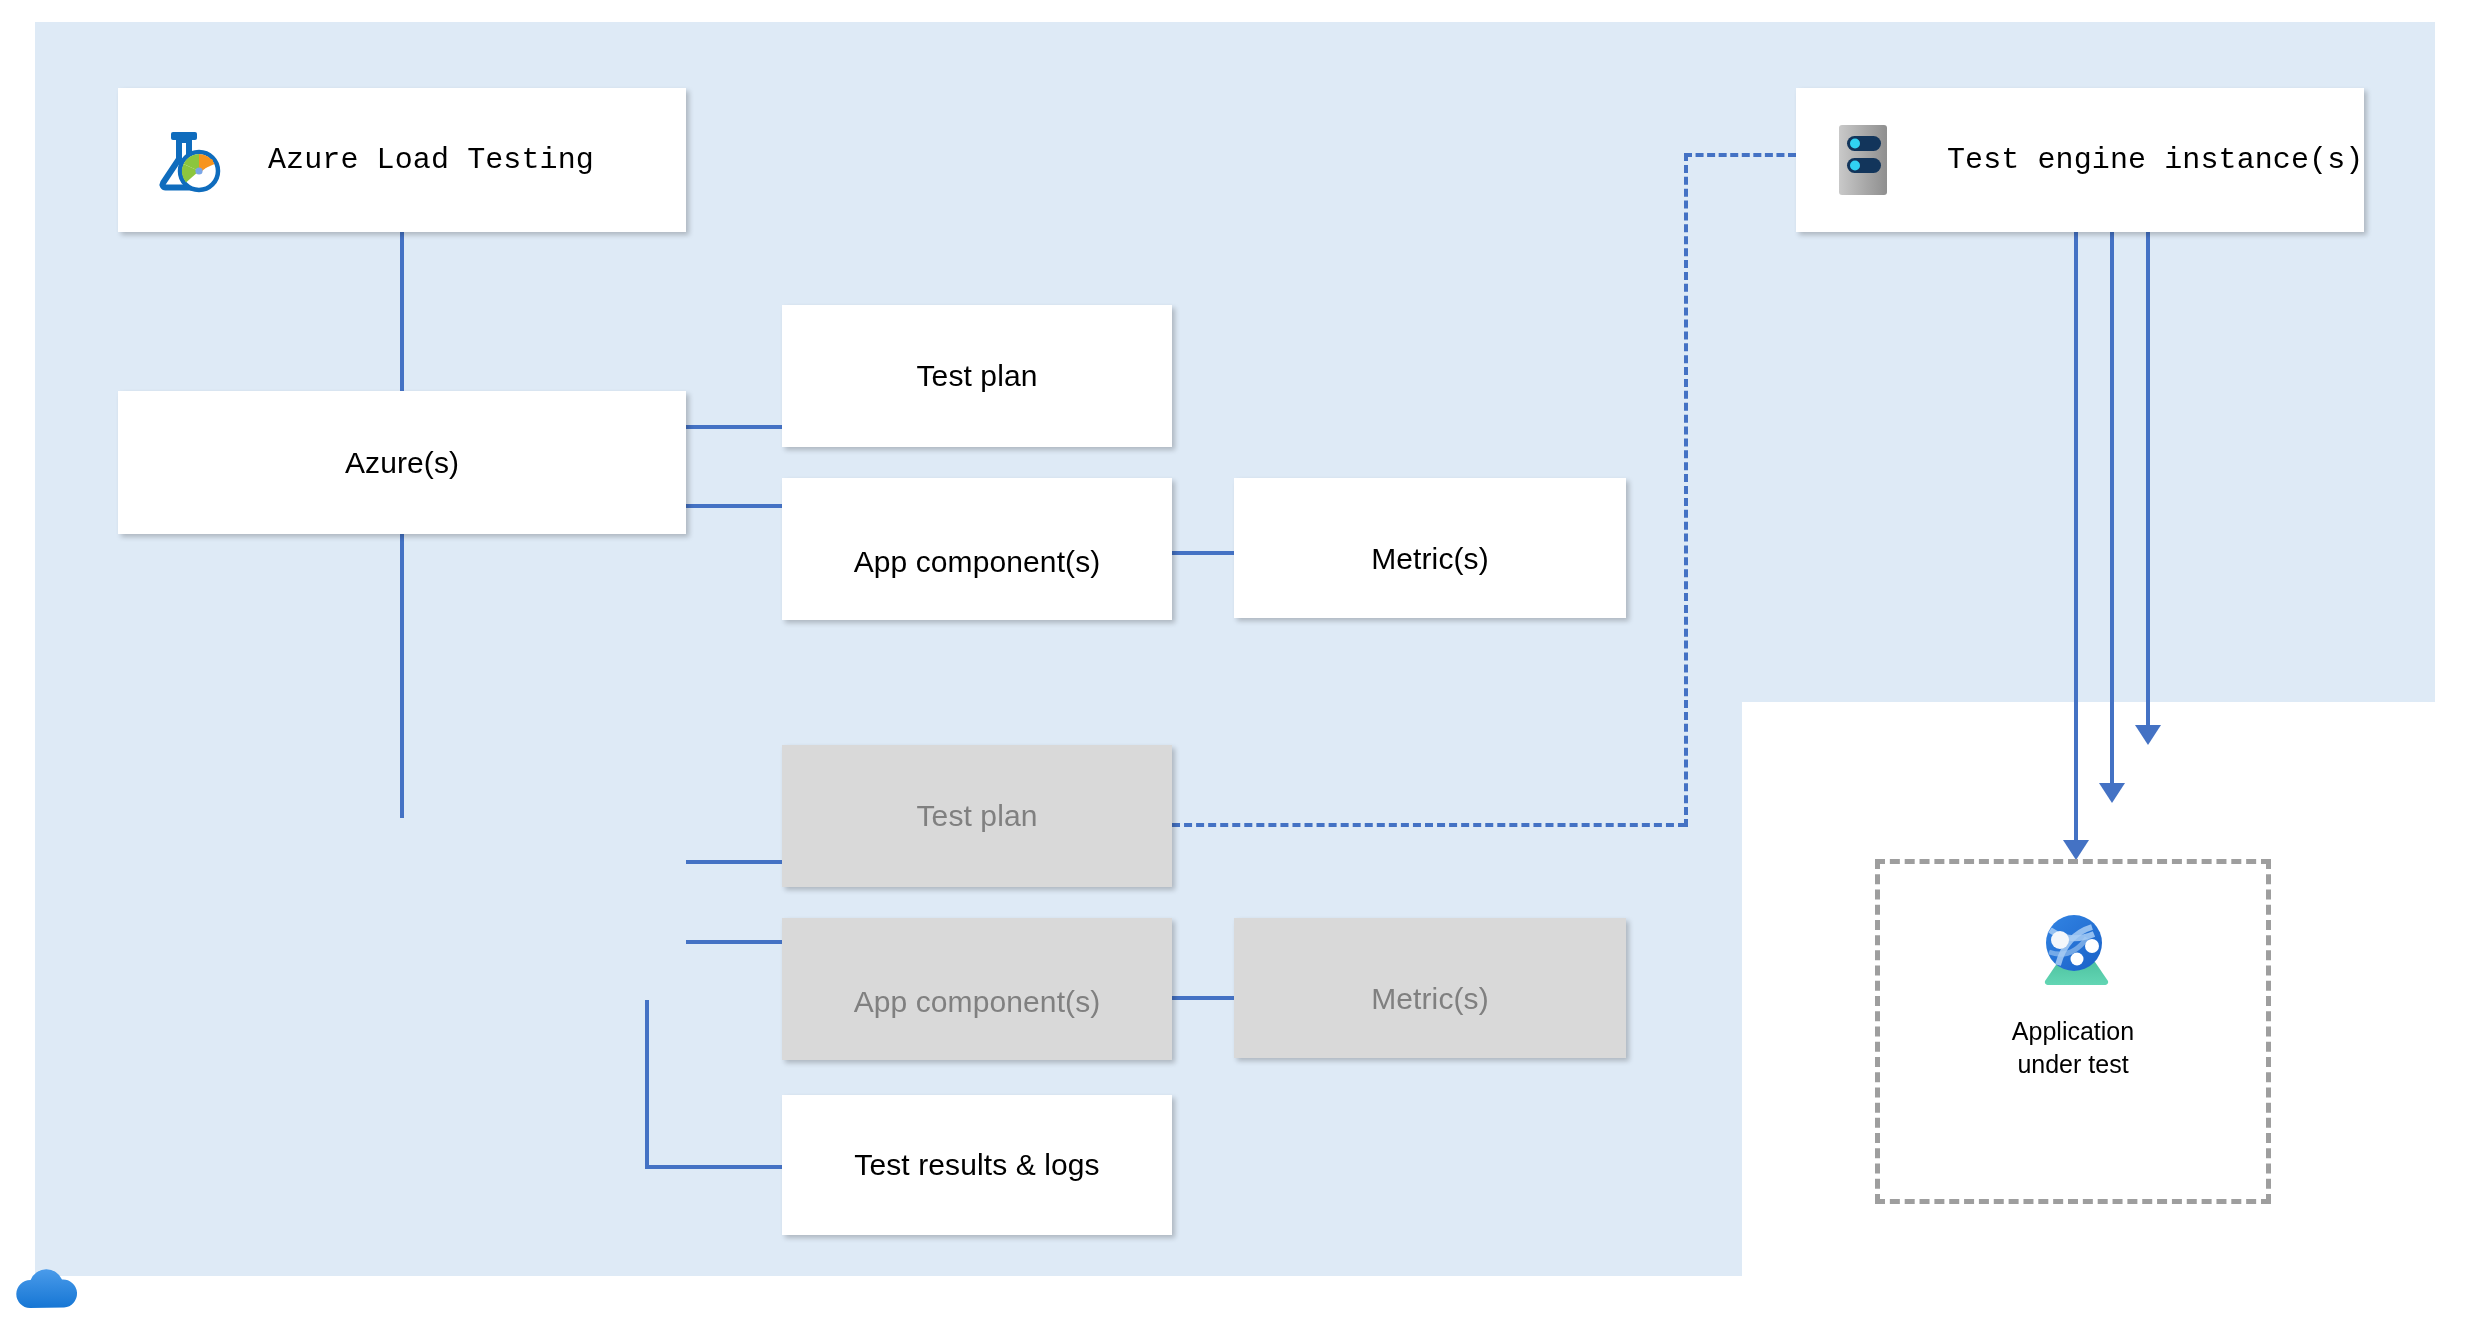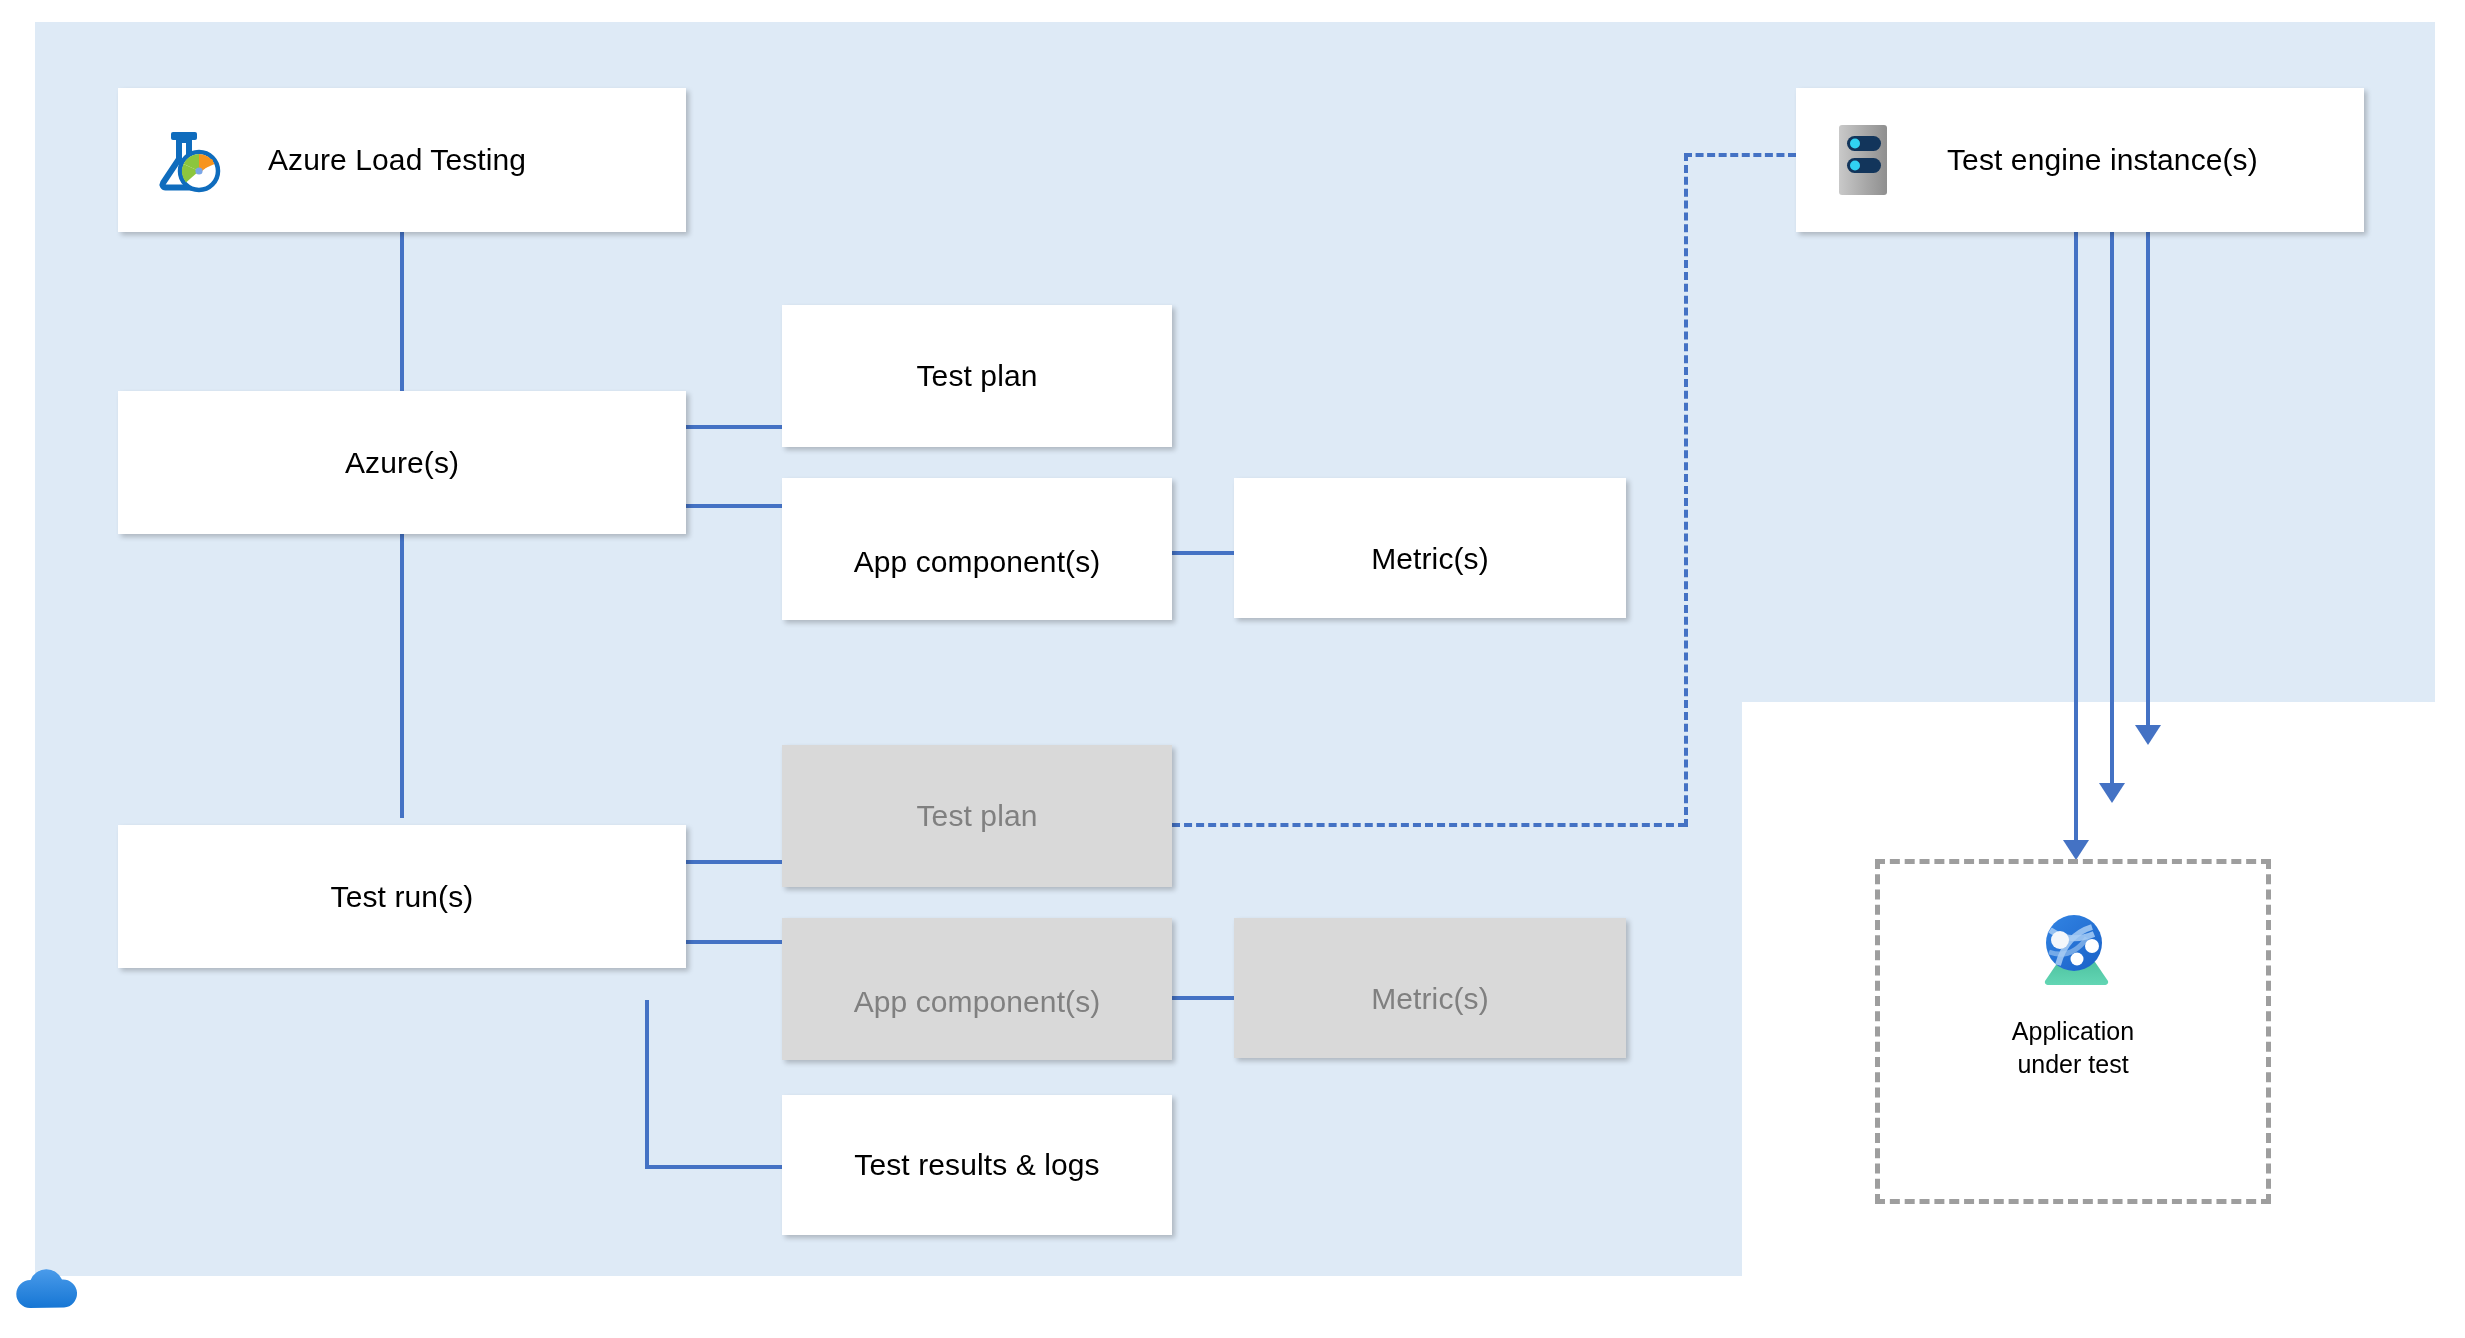--- a/index.html
+++ b/index.html
@@ -44,20 +44,21 @@
     color: #000000;
     font-size: 30px;
     letter-spacing: 0.1px;
   }
   .box.dim {
     background: #d9d9d9;
     color: #808080;
   }
   .box.with-icon {
     justify-content: flex-start;
+    font-family: Liberation Mono, monospace;
   }
   .box .label {
     white-space: pre;
   }
   
   .line {
     position: absolute;
     background: #4472c4;
   }
   .line.h { height: 4px; }
@@ -179,23 +180,20 @@
   </div>
 
   <div class="box" style="left:782px; top:478px; width:390px; height:142px;">
     <span class="label" style="margin-top:26px;">App component(s)</span>
   </div>
 
   <div class="box" style="left:1234px; top:478px; width:392px; height:140px;">
     <span class="label" style="margin-top:22px;">Metric(s)</span>
   </div>
 
-  <div class="box" style="left:118px; top:825px; width:568px; height:143px;">
-    <span class="label">Test run(s)</span>
-  </div>
 
   <div class="box dim" style="left:782px; top:745px; width:390px; height:142px;">
     <span class="label">Test plan</span>
   </div>
 
   <div class="box dim" style="left:782px; top:918px; width:390px; height:142px;">
     <span class="label" style="margin-top:26px;">App component(s)</span>
   </div>
 
   <div class="box dim" style="left:1234px; top:918px; width:392px; height:140px;">

